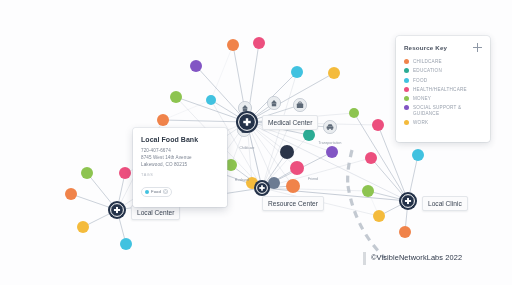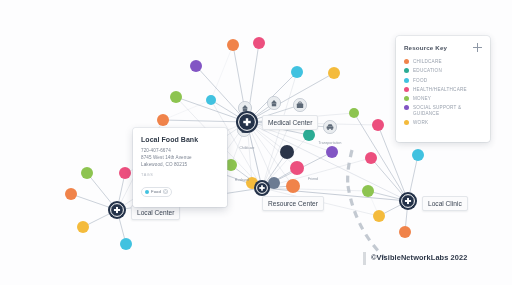--- a/index.html
+++ b/index.html
@@ -98,21 +98,21 @@
   }
   #tip .chip .cx:before,#tip .chip .cx:after{
     content:"";position:absolute;left:1px;top:2px;width:3px;height:.7px;background:#fff;
   }
   #tip .chip .cx:before{transform:rotate(45deg);}
   #tip .chip .cx:after{transform:rotate(-45deg);}
 
   
   #copy{
     position:absolute;left:371px;top:253px;
-    font-size:7.4px;color:#2d3748;font-weight:bold;letter-spacing:.1px;
+    font-size:7.4px;color:#2d3748;font-weight:normal;letter-spacing:.1px;
   }
   #copybar{
     position:absolute;left:363px;top:252px;width:2.6px;height:13px;background:#d7dade;
   }
 </style>
 </head>
 <body>
 
 <div id="stage">
 

